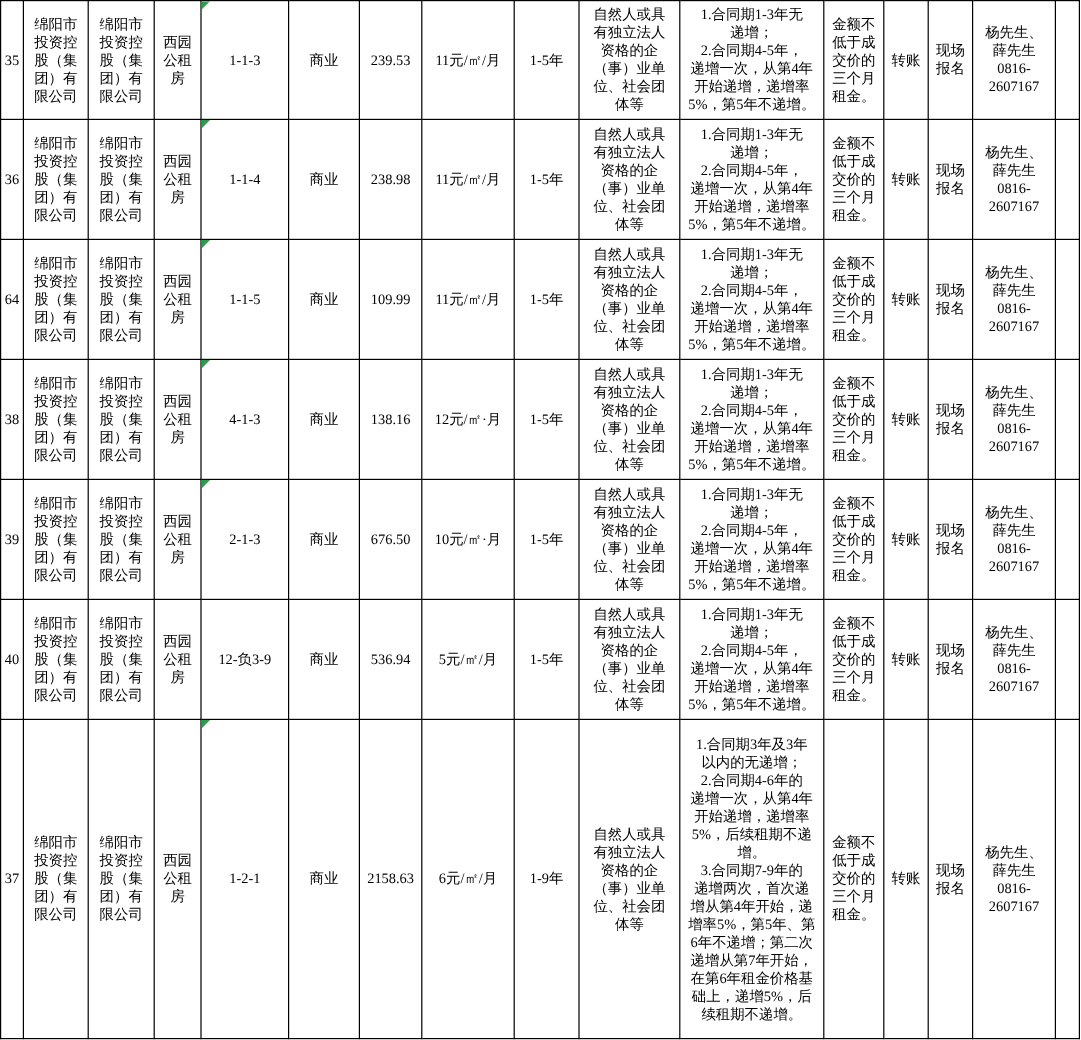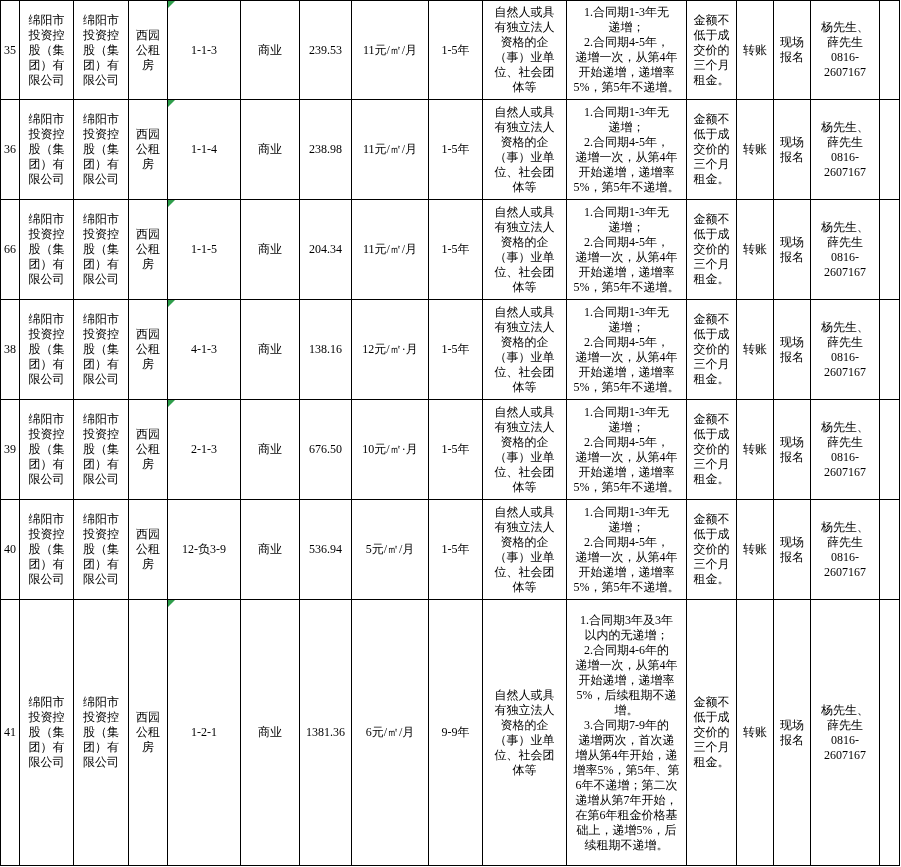--- a/index.html
+++ b/index.html
@@ -141,37 +141,37 @@
       <td class="pre">现场
 报名</td>
       <td class="pre">杨先生、
 薛先生
 0816-
 2607167</td>
       <td></td>
     </tr>
 
     <tr style="height:100px">
-      <td>66</td>
+      <td>64</td>
       <td class="pre">绵阳市
 投资控
 股（集
 团）有
 限公司</td>
       <td class="pre">绵阳市
 投资控
 股（集
 团）有
 限公司</td>
       <td class="pre">西园
 公租
 房</td>
       <td><span class="tri"></span><span>1-1-5</span></td>
       <td>商业</td>
-      <td>204.34</td>
+      <td>109.99</td>
       <td>11元/㎡/月</td>
       <td>1-5年</td>
       <td class="pre left">自然人或具
 有独立法人
 资格的企
 （事）业单
 位、社会团
 体等</td>
       <td class="pre left">1.合同期1-3年无
 递增；
@@ -329,39 +329,39 @@
       <td class="pre">现场
 报名</td>
       <td class="pre">杨先生、
 薛先生
 0816-
 2607167</td>
       <td></td>
     </tr>
 
     <tr style="height:266px">
-      <td>41</td>
+      <td>37</td>
       <td class="pre">绵阳市
 投资控
 股（集
 团）有
 限公司</td>
       <td class="pre">绵阳市
 投资控
 股（集
 团）有
 限公司</td>
       <td class="pre">西园
 公租
 房</td>
       <td><span class="tri"></span><span>1-2-1</span></td>
       <td>商业</td>
-      <td>1381.36</td>
+      <td>2158.63</td>
       <td>6元/㎡/月</td>
-      <td>9-9年</td>
+      <td>1-9年</td>
       <td class="pre left">自然人或具
 有独立法人
 资格的企
 （事）业单
 位、社会团
 体等</td>
       <td class="pre left">1.合同期3年及3年
 以内的无递增；
 2.合同期4-6年的
 递增一次，从第4年

